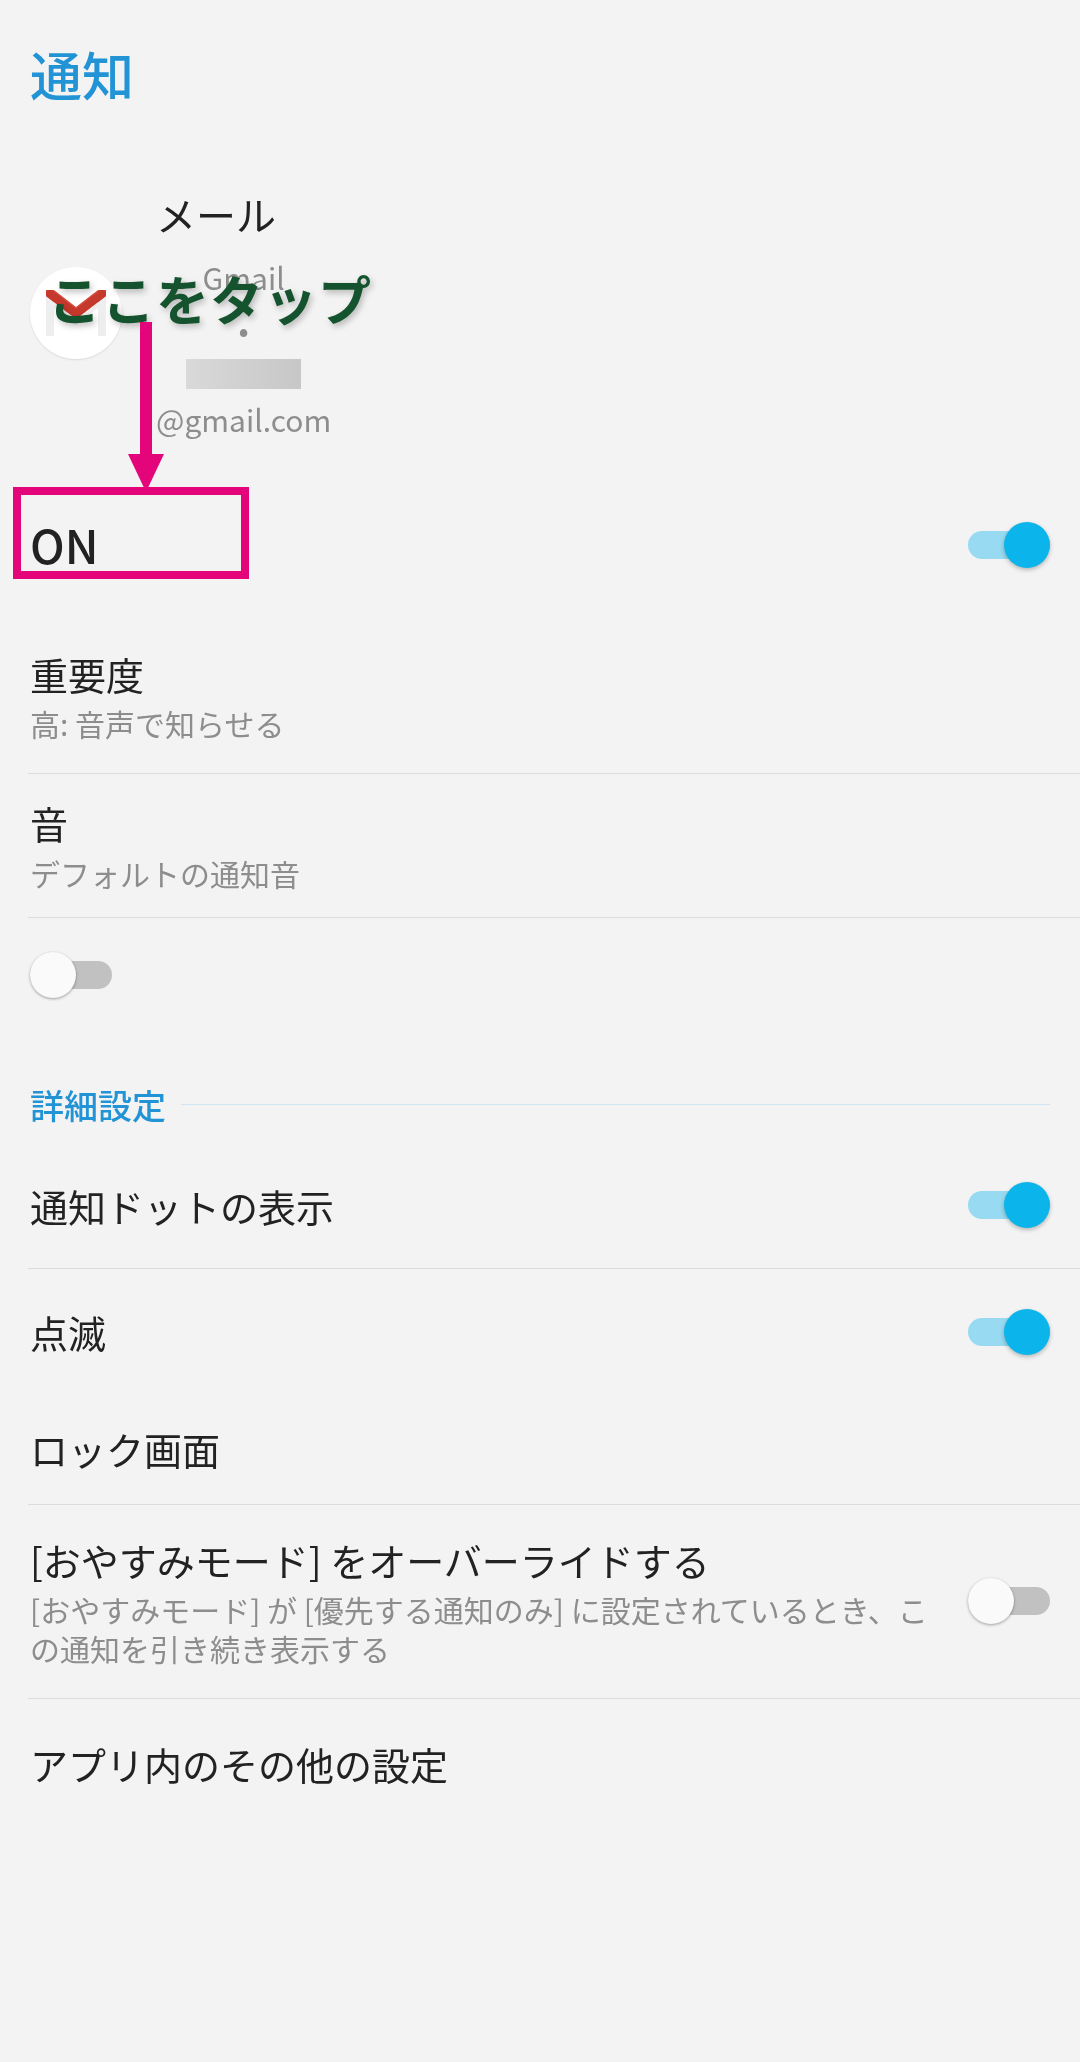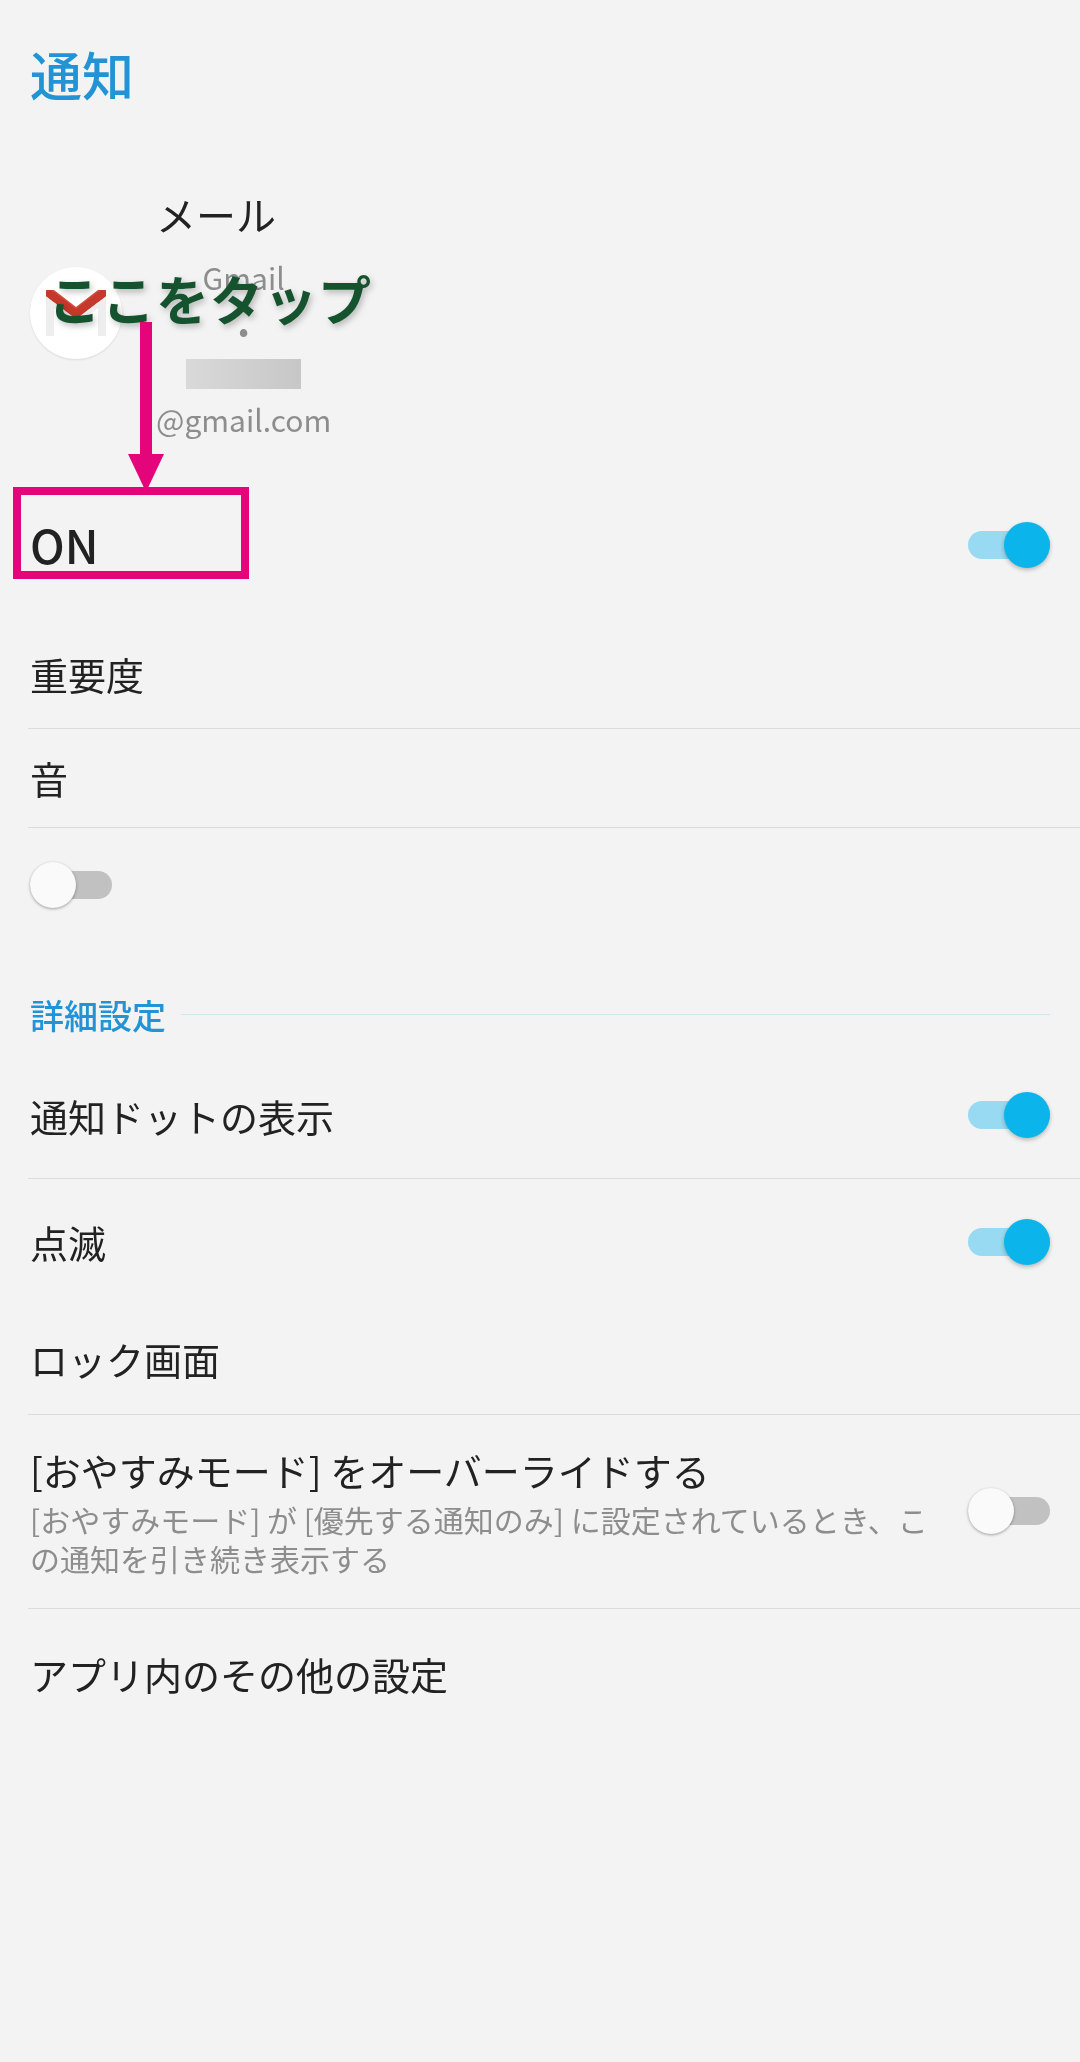--- a/index.html
+++ b/index.html
@@ -142,27 +142,29 @@
   </div>
   <div class="switch on">
     <div class="track"></div>
       <div class="knob"></div>
   </div>
 </div>
 
 <div class="row" style="padding-top:30px;padding-bottom:30px;">
   <div class="texts">
     <div class="title">重要度</div>
+    <div class="sub">高: 音声で知らせる</div>
   </div>
 </div>
 <div class="divider"></div>
 
 <div class="row" style="padding-top:24px;padding-bottom:24px;">
   <div class="texts">
     <div class="title">音</div>
+    <div class="sub">デフォルトの通知音</div>
   </div>
 </div>
 <div class="divider"></div>
 
 <div class="row" style="padding-top:34px;padding-bottom:34px;">
   <div class="switch off">
     <div class="track"></div>
       <div class="knob"></div>
   </div>
 </div>

